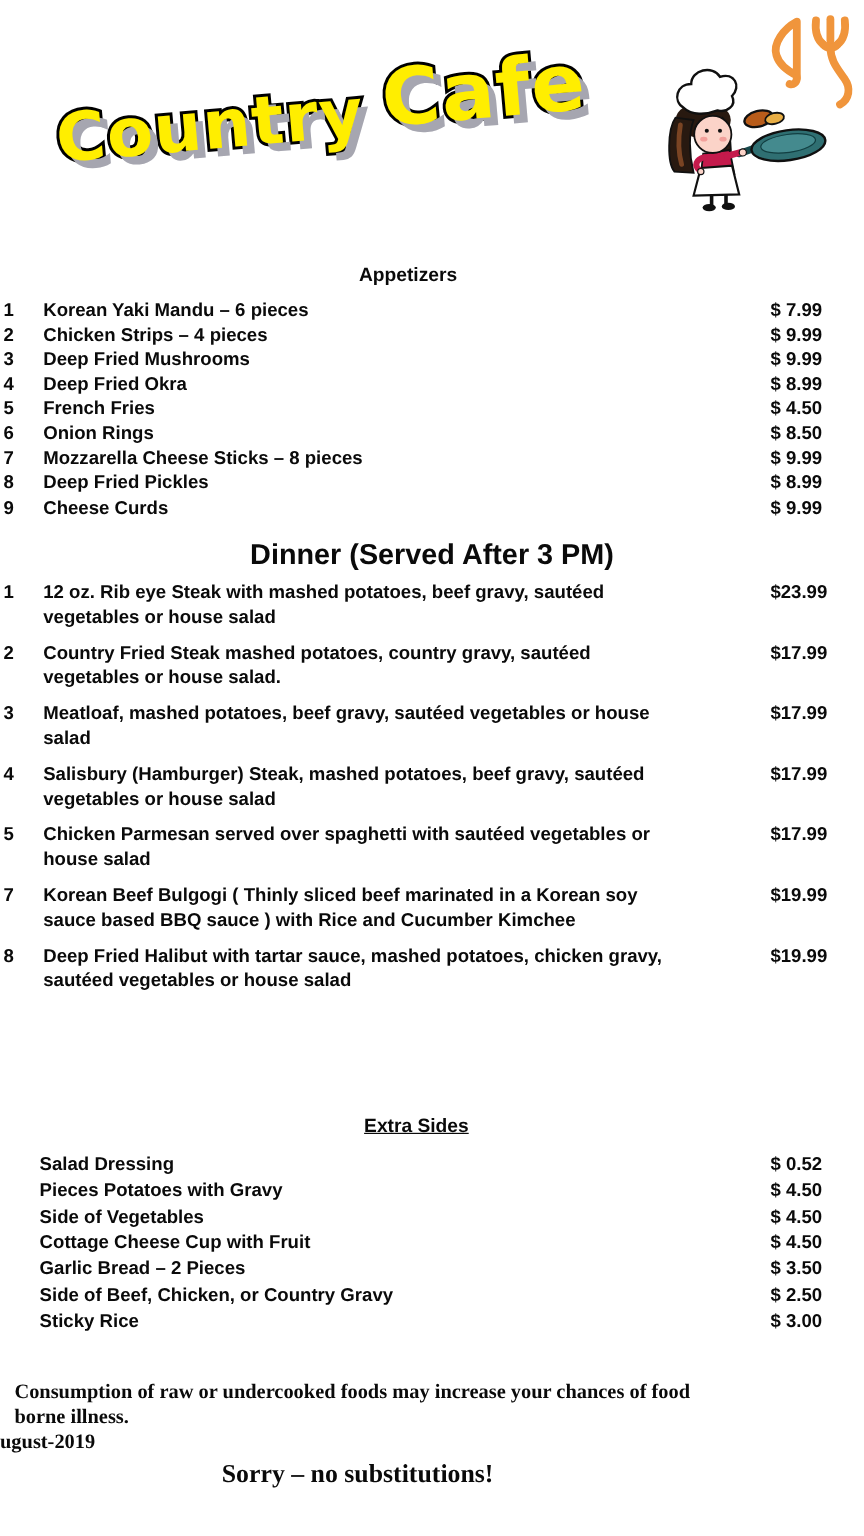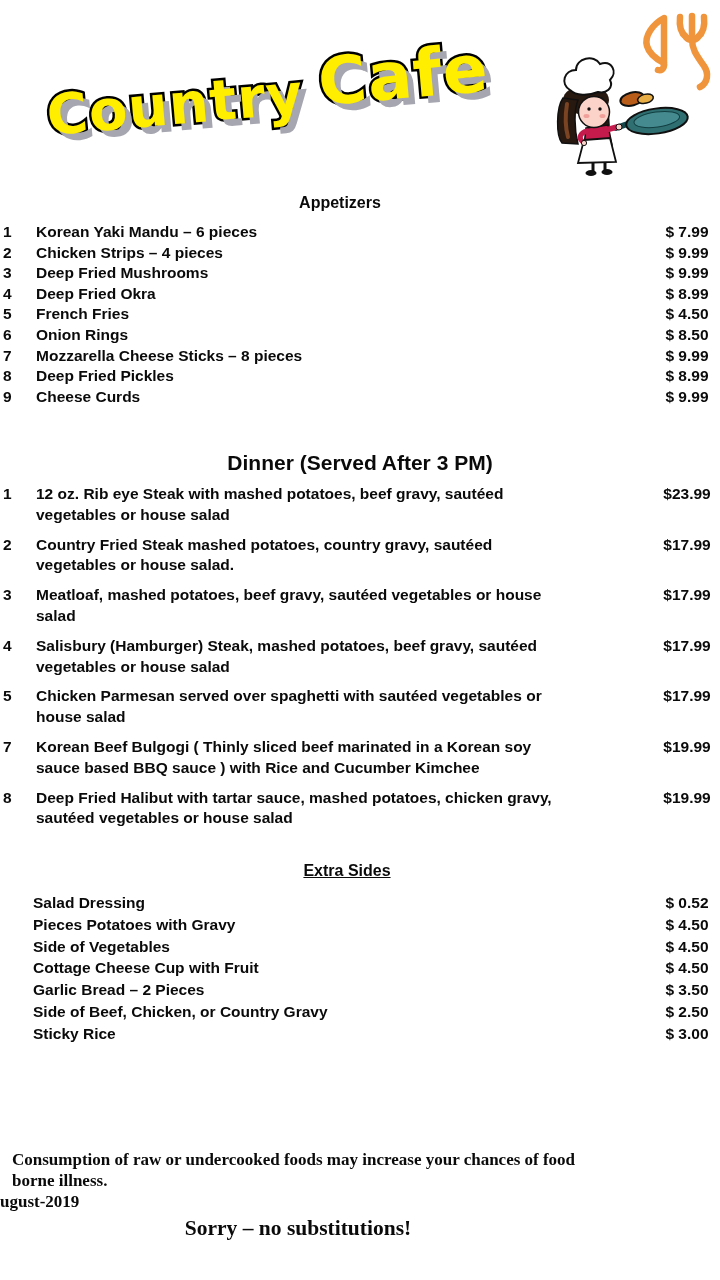--- a/index.html
+++ b/index.html
@@ -11,33 +11,33 @@
   #logo{left:50px;top:74px;transform:rotate(-5deg);transform-origin:left bottom;white-space:nowrap;}
   #logo .w1,#logo .w2{
       font-family:"DejaVu Sans", sans-serif;font-weight:bold;letter-spacing:1px;
       color:#ffee00;-webkit-text-stroke:5px #000;paint-order:stroke fill;
       text-shadow:6px 7px 0 #a6a6b0;display:inline-block;}
   #logo .w1{font-size:56px;}
   #logo .w2{font-size:66px;margin-left:16px;position:relative;top:-6px;}
 
   
   .section{left:0;width:720px;}
-  #sec-appetizers{top:193px;}
+  #sec-appetizers{top:220px;}
   #sec-dinner{top:447px;}
-  #sec-sides{top:861px;}
+  #sec-sides{top:929px;}
 
   .section-title{font-size:16px;font-weight:bold;text-align:center;line-height:20px;margin-bottom:9px;}
   #sec-appetizers .section-title{transform:translateX(-20px);}
   #sec-sides .section-title{text-decoration:underline;transform:translateX(-13px);margin-bottom:11px;}
-  .dinner-title{font-size:21px;font-weight:bold;text-align:center;line-height:32px;margin-bottom:5px;}
+  .dinner-title{font-size:24px;font-weight:bold;text-align:center;line-height:32px;margin-bottom:5px;}
 
   .row{display:flex;align-items:flex-start;font-weight:bold;font-size:15.5px;line-height:20.6px;}
   .row .num{flex:none;width:33px;padding-left:3px;}
   .row .name{flex:1;padding-right:8px;white-space:pre-line;}
-  .row .price{flex:none;width:66px;text-align:center;padding-right:0;}
+  .row .price{flex:none;width:66px;text-align:left;padding-right:12px;}
   #sec-dinner .row{line-height:20.8px;margin-bottom:9px;}
   #sec-sides .row{line-height:21.8px;}
   #sec-sides .row .name{margin-left:33px;}
 
   
   #footer{left:0;top:1149px;width:580px;font-family:"Liberation Serif", serif;font-weight:bold;}
   #footer .disclaimer{font-size:17px;line-height:21px;padding-left:12px;}
   #footer .rev-date{font-size:17px;line-height:21px;}
   #footer .no-subs{font-size:21.5px;line-height:27px;text-align:center;margin-top:3px;padding-left:16px;}
 

